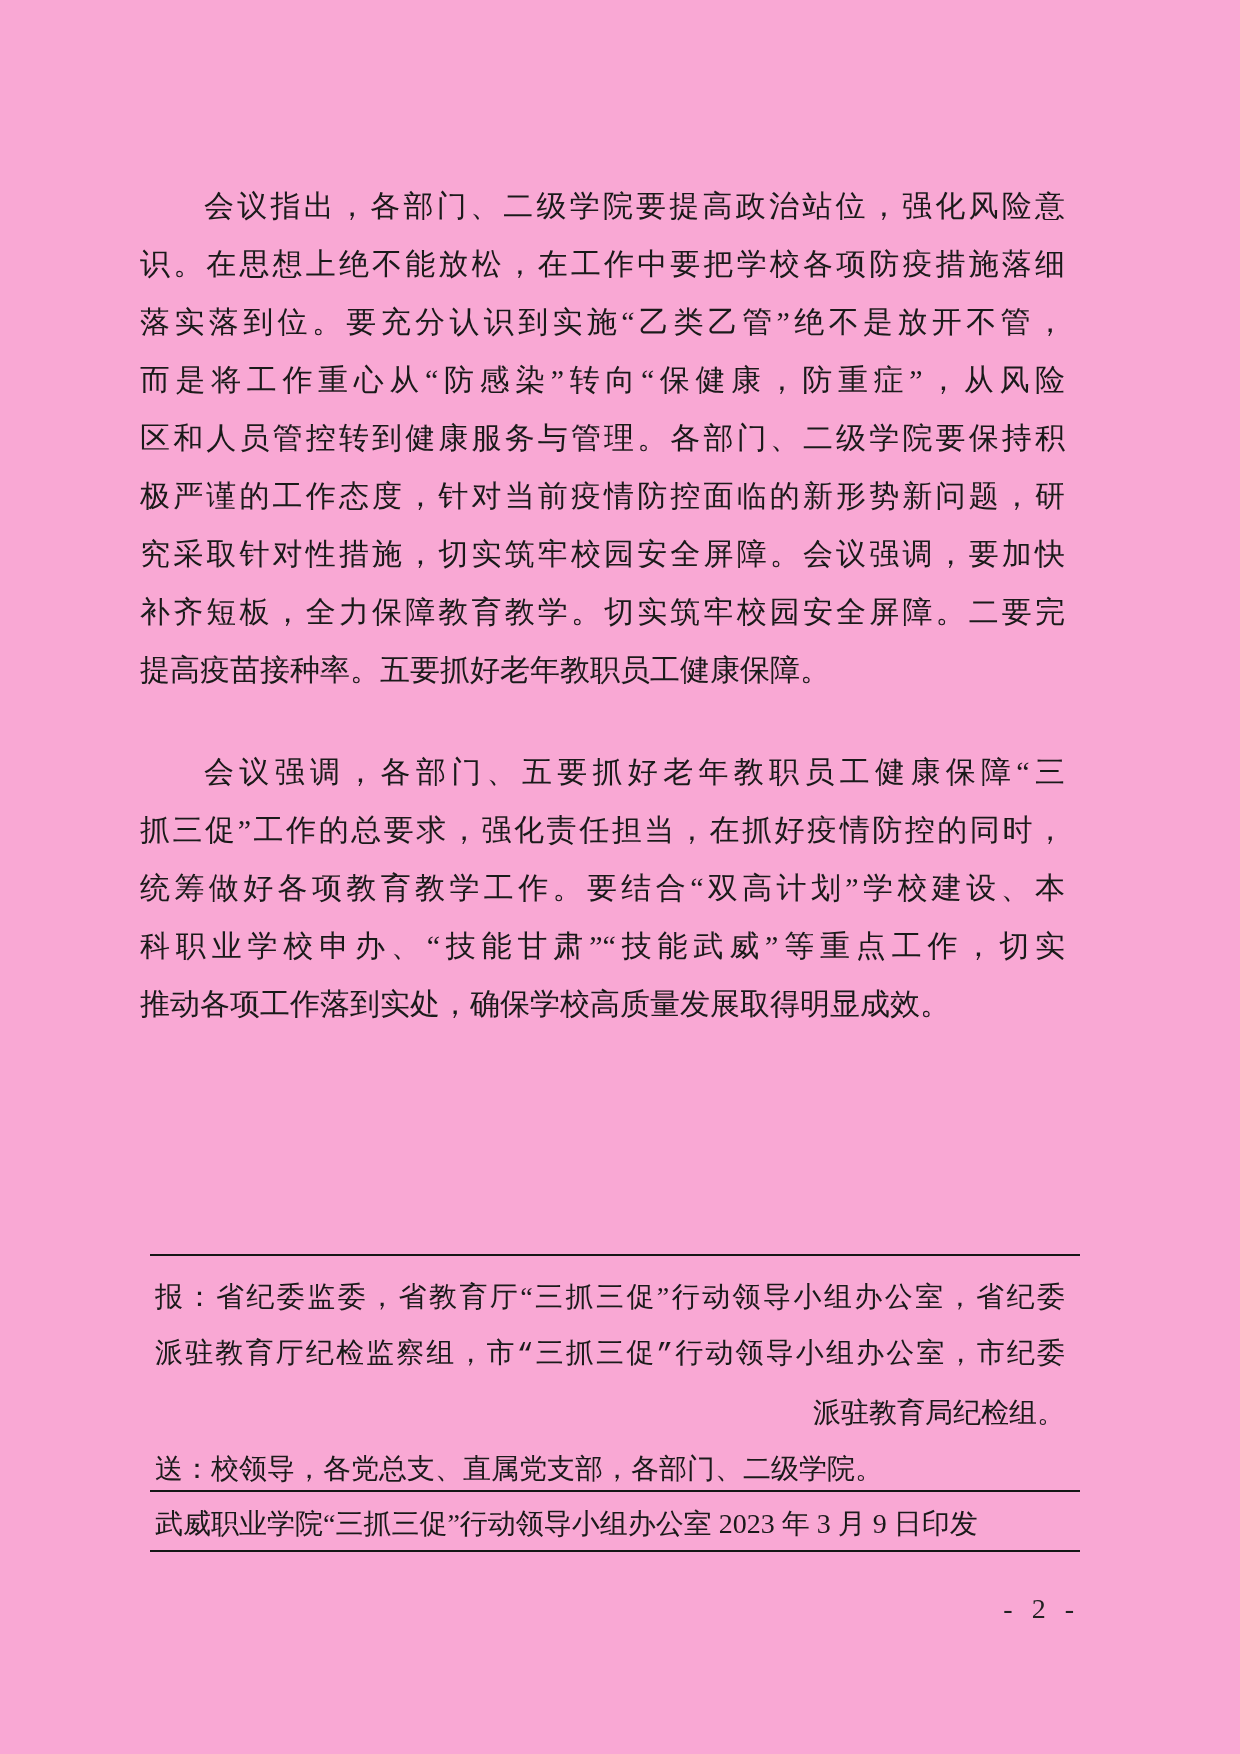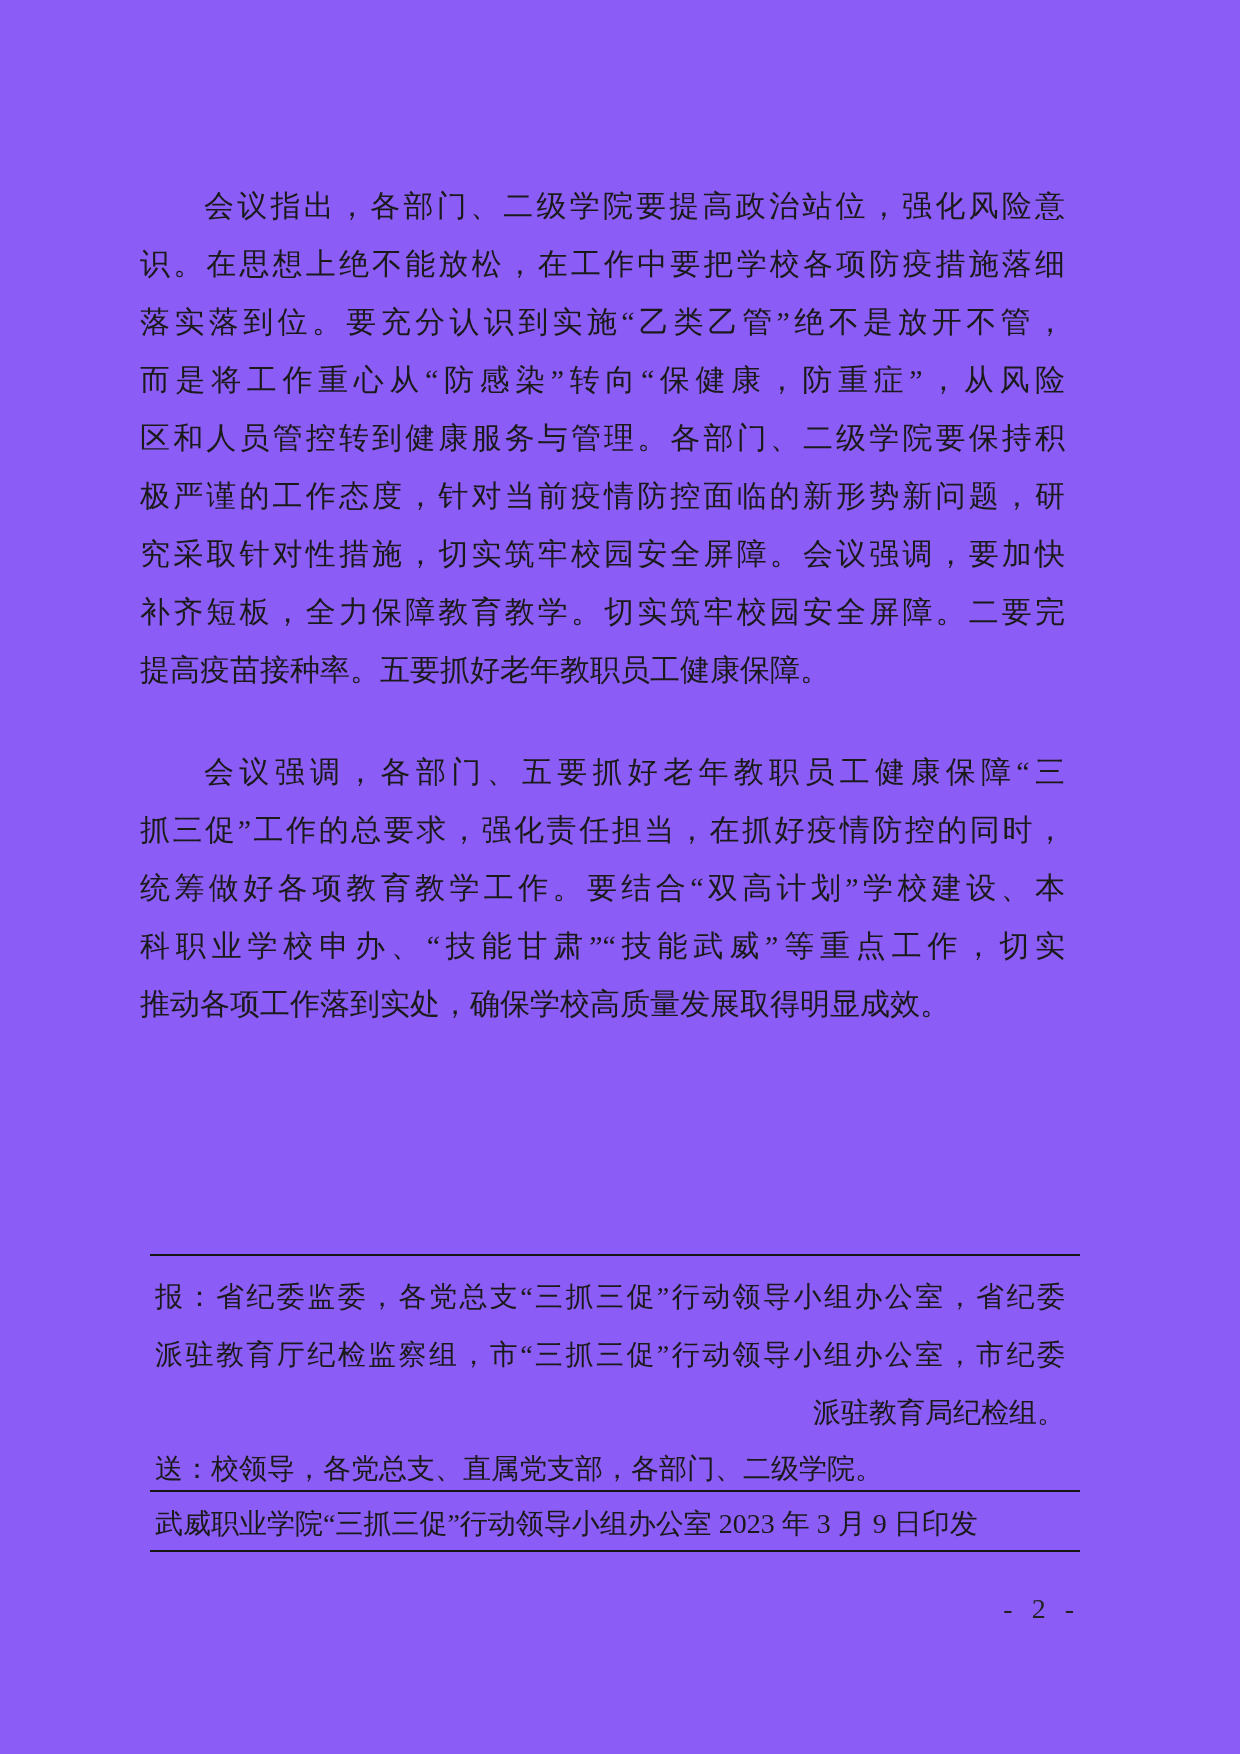--- a/index.html
+++ b/index.html
@@ -1,21 +1,21 @@
 <!DOCTYPE html>
 <html><head>
 <meta charset="utf-8">
 <style>
   html, body { margin: 0; padding: 0; background: #e8e8e8; }
   .page {
     position: relative;
     width: 1240px;
     height: 1754px;
     margin: 0 auto;
-    background: #8b5cf6;
+    background: #f9a8d4;
     font-family: "Liberation Serif", "DejaVu Serif", serif;
     color: #1a1a1a;
     overflow: hidden;
   }
   
   .doc-body {
     position: absolute;
     left: 140px;
     top: 177px;
     width: 925px;
@@ -56,21 +56,21 @@
     height: 58px;
     line-height: 58px;
     font-size: 28px;
   }
   .fjust {
     text-align: justify;
     text-align-last: justify;
     text-justify: inter-character;
   }
   .f-report-1 { top: 1268px; }
-  .f-report-2 { top: 1326px; }
+  .f-report-2 { top: 1326px; font-family: Liberation Mono, monospace; }
   .f-report-3 { top: 1384px; text-align: right; }
   .f-send     { top: 1440px; }
   .f-issue    { top: 1500px; height: 48px; line-height: 48px; }
   
   .page-number {
     position: absolute;
     left: 990px;
     top: 1592px;
     width: 90px;
     height: 34px;
@@ -105,21 +105,21 @@
       <div class="bline jline indent">会议强调，各部门、五要抓好老年教职员工健康保障“三</div>
       <div class="bline jline">抓三促”工作的总要求，强化责任担当，在抓好疫情防控的同时，</div>
       <div class="bline jline">统筹做好各项教育教学工作。要结合“双高计划”学校建设、本</div>
       <div class="bline jline">科职业学校申办、“技能甘肃”“技能武威”等重点工作，切实</div>
       <div class="bline lastline">推动各项工作落到实处，确保学校高质量发展取得明显成效。</div>
     </div>
   </div>
 
   <div class="rule rule-1"></div>
 
-  <div class="fline fjust f-report-1">报：省纪委监委，各党总支“三抓三促”行动领导小组办公室，省纪委</div>
+  <div class="fline fjust f-report-1">报：省纪委监委，省教育厅“三抓三促”行动领导小组办公室，省纪委</div>
   <div class="fline fjust f-report-2">派驻教育厅纪检监察组，市“三抓三促”行动领导小组办公室，市纪委</div>
   <div class="fline f-report-3">派驻教育局纪检组。</div>
   <div class="fline f-send">送：校领导，各党总支、直属党支部，各部门、二级学院。</div>
 
   <div class="rule rule-2"></div>
 
   <div class="fline f-issue">武威职业学院“三抓三促”行动领导小组办公室 2023 年 3 月 9 日印发</div>
 
   <div class="rule rule-3"></div>
 

